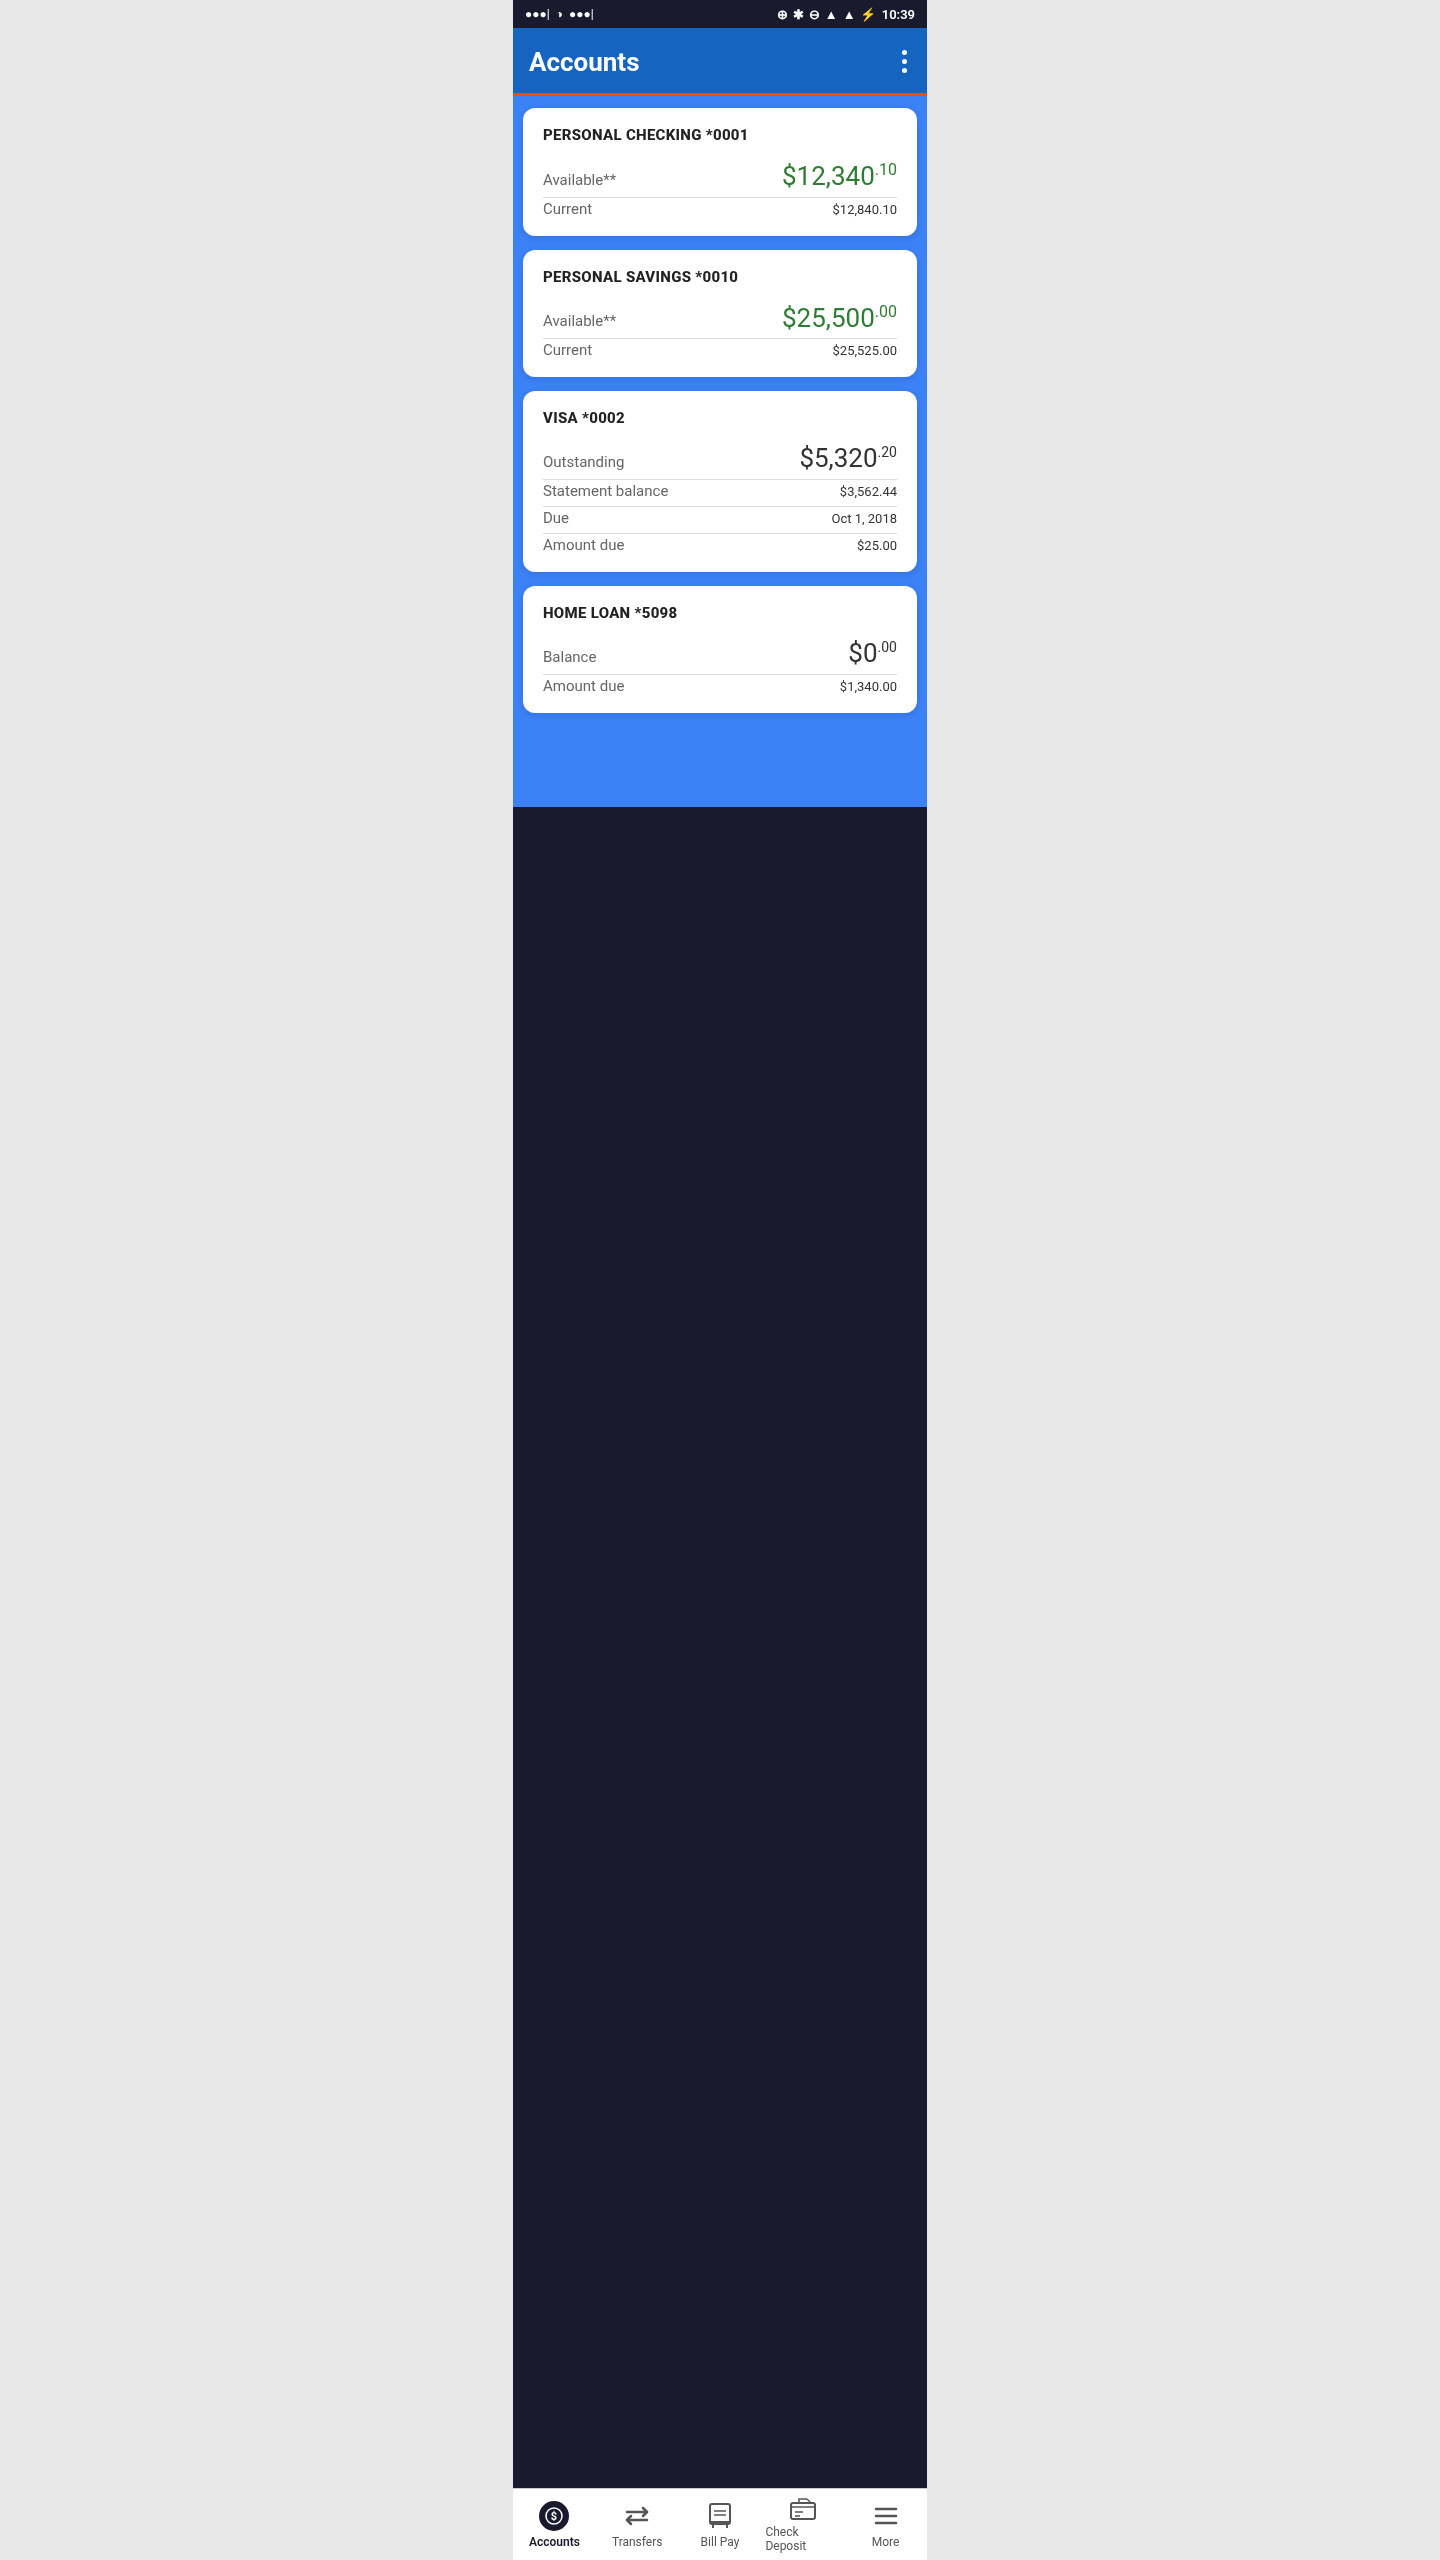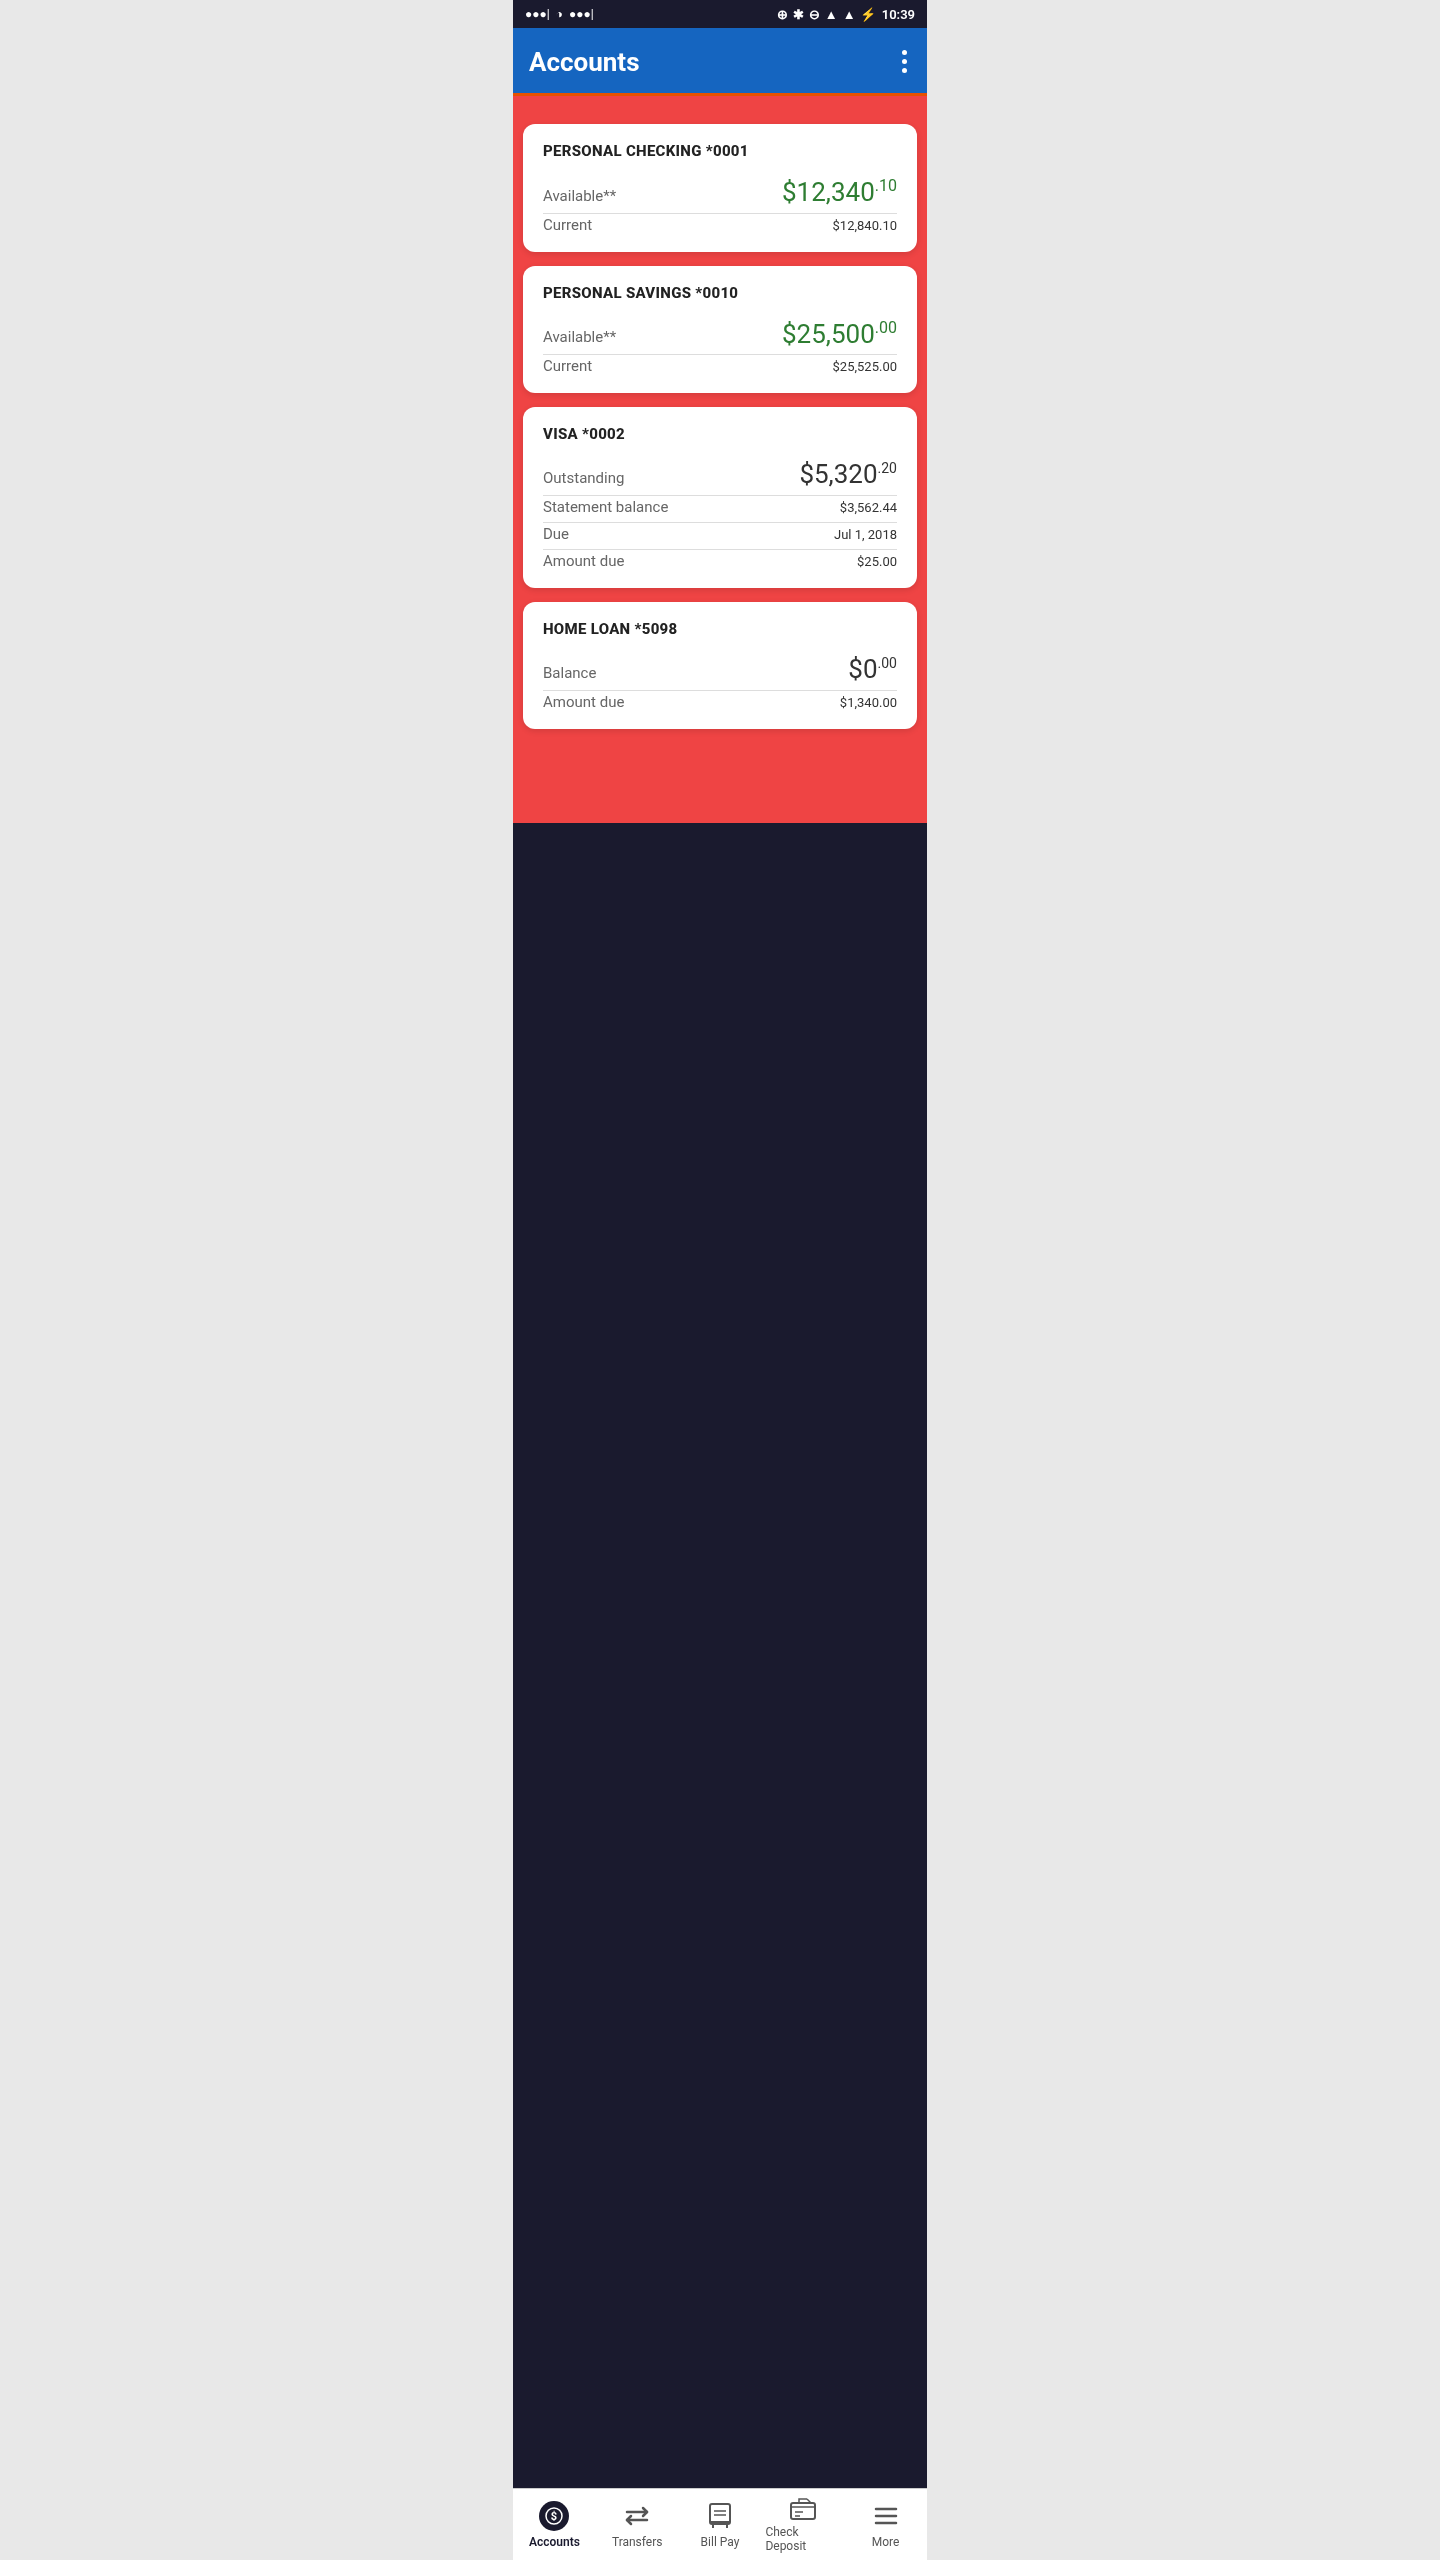--- a/index.html
+++ b/index.html
@@ -71,22 +71,22 @@
 
     .menu-dot {
       width: 5px;
       height: 5px;
       background: white;
       border-radius: 50%;
     }
 
     
     .content {
-      padding: 28px 10px;
-      background: #ef4444;
+      padding: 12px 10px;
+      background: #3b82f6;
       padding-bottom: 80px;
     }
 
     
     .account-card {
       background: white;
       border-radius: 12px;
       padding: 18px 20px;
       margin-bottom: 14px;
       box-shadow: 0 2px 6px rgba(0,0,0,0.12);
@@ -273,21 +273,21 @@
           <div class="account-row">
             <span class="row-label">Outstanding</span>
             <span class="row-value outstanding-amount">$5,320<span class="cents">.20</span></span>
           </div>
           <div class="account-row">
             <span class="row-label">Statement balance</span>
             <span class="row-value">$3,562.44</span>
           </div>
           <div class="account-row">
             <span class="row-label">Due</span>
-            <span class="row-value">Jul 1, 2018</span>
+            <span class="row-value">Oct 1, 2018</span>
           </div>
           <div class="account-row">
             <span class="row-label">Amount due</span>
             <span class="row-value">$25.00</span>
           </div>
         </div>
         <div class="account-card">
           <div class="account-name">HOME LOAN *5098</div>
           <div class="account-row">
             <span class="row-label">Balance</span>

